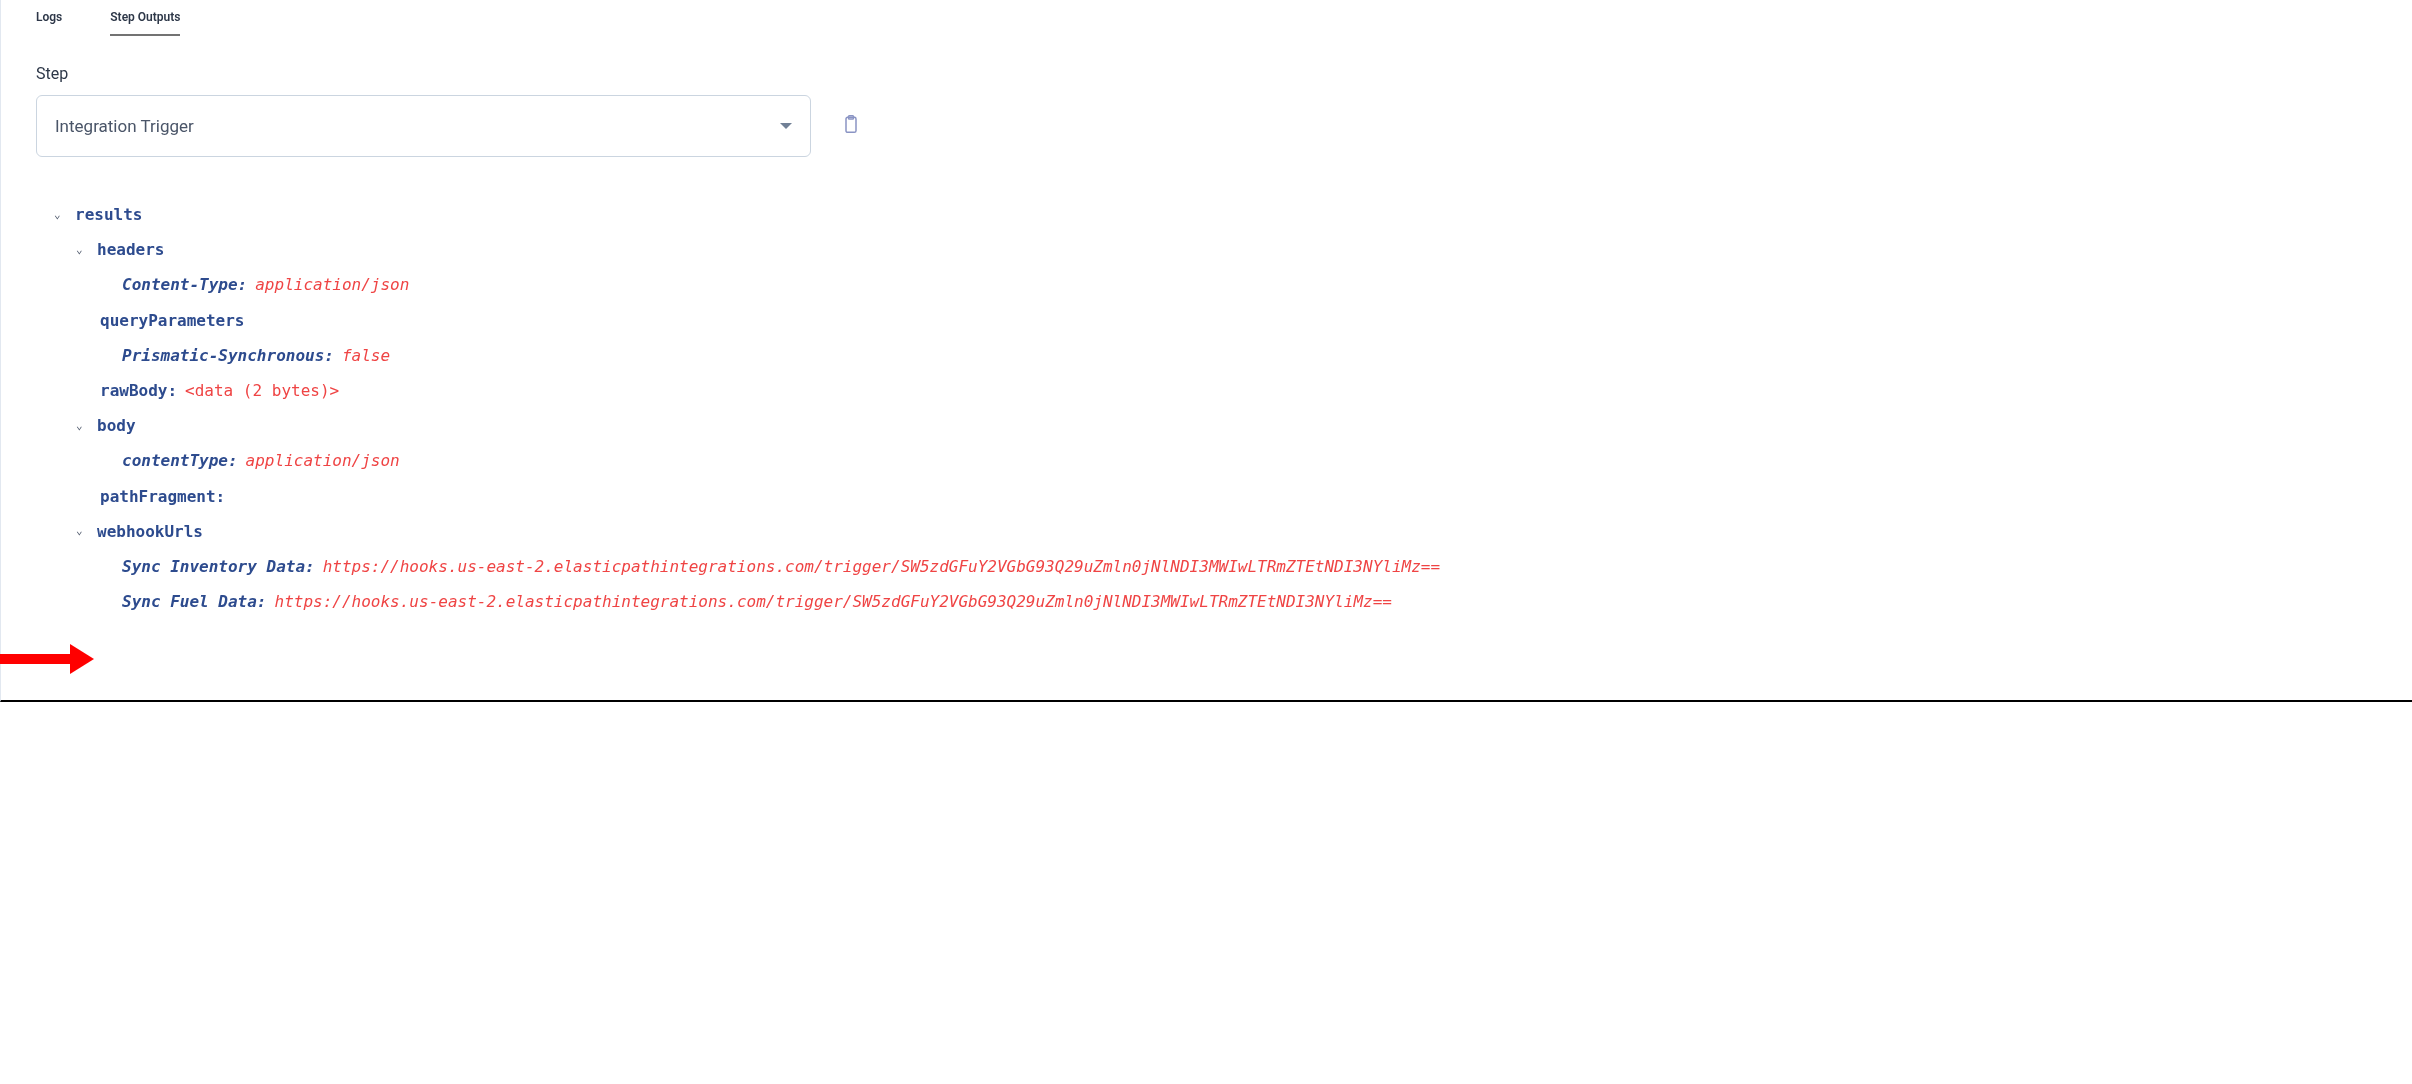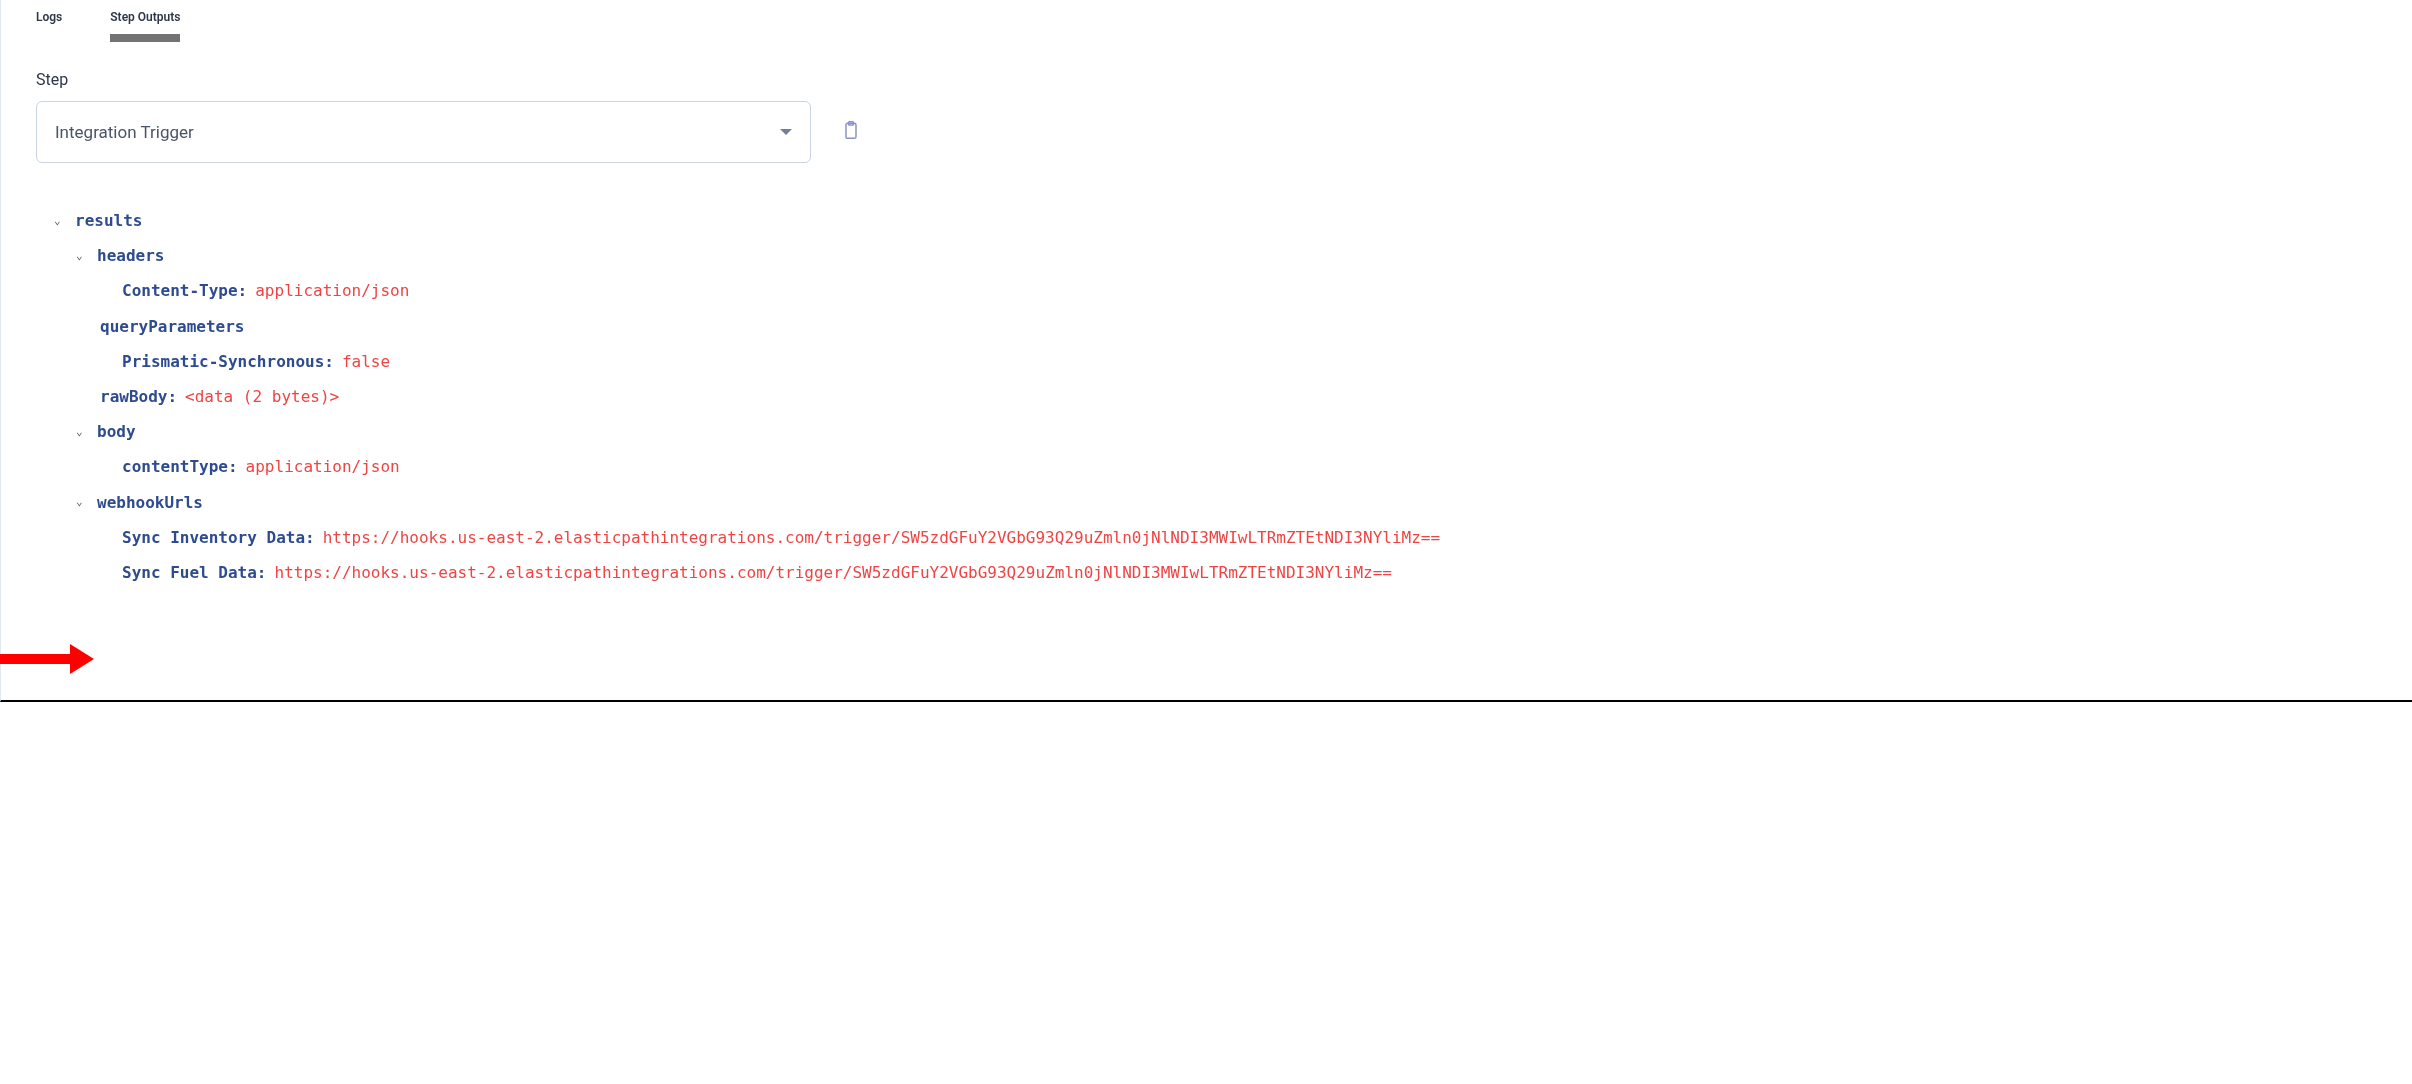--- a/index.html
+++ b/index.html
@@ -24,21 +24,21 @@
     }
     .tab {
       font-weight: 600;
       font-size: 12px;
       color: #2d3748;
       padding-bottom: 10px;
       cursor: pointer;
     }
     .tab.active {
       color: #2d3748;
-      border-bottom: 8px solid #737373;
+      border-bottom: 2px solid #737373;
     }
     .field-label {
       font-weight: 400;
       font-size: 16px;
       margin-bottom: 12px;
     }
     .select-row {
       display: flex;
       align-items: center;
       gap: 30px;
@@ -99,21 +99,21 @@
       color: #2d4b8e;
       font-weight: 600;
     }
     .value {
       color: #ef4444;
       font-weight: 400;
       margin-left: 8px;
     }
     .indent-1 { padding-left: 18px; }
     .indent-2 { padding-left: 40px; }
-    .indent-3 { padding-left: 86px; }
+    .indent-3 { padding-left: 86px; font-style: italic; }
     .indent-3b { padding-left: 64px; }
     .arrow-annotation {
       position: absolute;
       left: 0;
       top: 644px;
       width: 94px;
       height: 30px;
       pointer-events: none;
     }
   </style>
@@ -176,20 +176,23 @@
     <span class="caret">⌄</span>
     <span class="key">body</span>
   </div>
 
 
   <div class="tree-row indent-3">
     <span class="key-label">contentType:</span>
     <span class="value">application/json</span>
   </div>
 
+  <div class="tree-row indent-3b">
+    <span class="key-label">pathFragment:</span>
+  </div>
 
   <div class="tree-row indent-2">
     <span class="caret">⌄</span>
     <span class="key">webhookUrls</span>
   </div>
 
   <div class="tree-row indent-3">
     <span class="key-label">Sync Inventory Data:</span>
     <span class="value">https://hooks.us-east-2.elasticpathintegrations.com/trigger/SW5zdGFuY2VGbG93Q29uZmln0jNlNDI3MWIwLTRmZTEtNDI3NYliMz==</span>
   </div>

